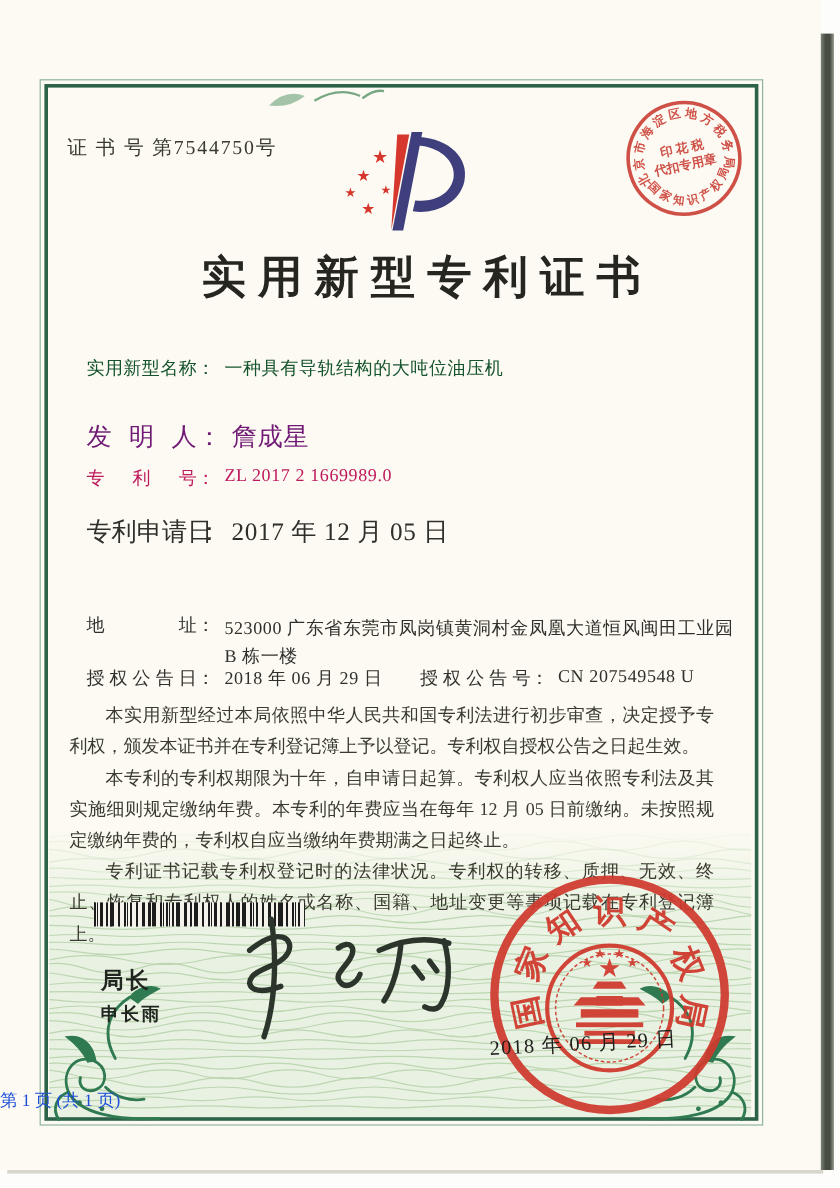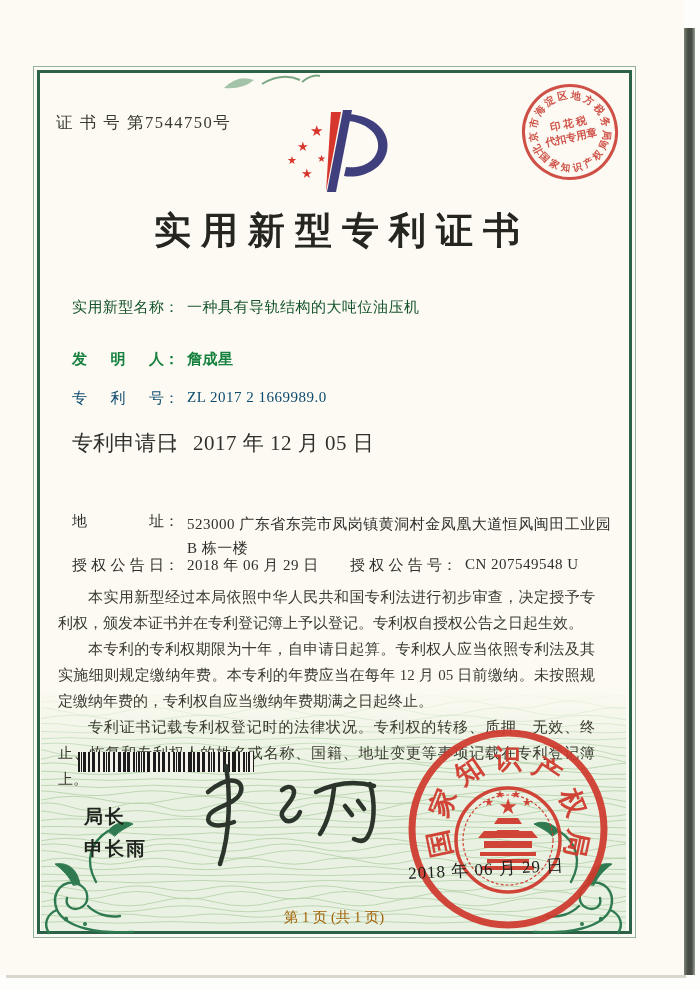--- a/index.html
+++ b/index.html
@@ -15,45 +15,45 @@
   
   .guilloche{position:absolute;left:41px;top:690px;width:585px;height:243px;
     background:linear-gradient(180deg,rgba(233,242,226,0) 0px,rgba(233,242,226,.75) 55px,#e9f2e2 110px);}
   .guilloche svg{position:absolute;left:0;top:0;}
   .flourish{position:absolute;width:100px;height:120px;}
   .flourish.left{left:36px;top:818px;}
   .flourish.right{left:531px;top:818px;transform:scaleX(-1);}
   
   .cert-no{position:absolute;left:56px;top:112px;font-size:16.5px;letter-spacing:1.5px;color:#3a3a33;}
   .logo{position:absolute;left:279px;top:106px;}
-  .title{position:absolute;left:0;top:206px;width:684px;text-align:center;
+  .title{position:absolute;left:0;top:206px;width:684px;text-align:center;padding-left:14px;
     font-size:37px;font-weight:bold;letter-spacing:10px;color:#262621;}
   .frow{position:absolute;white-space:nowrap;}
   .flabel{display:inline-block;width:92px;text-align:justify;text-align-last:justify;vertical-align:top;}
   .fcolon{display:inline-block;vertical-align:top;}
   .fvalue{display:inline-block;margin-left:8px;vertical-align:top;letter-spacing:.5px;}
   .fvalue.wrap{white-space:normal;width:438px;line-height:24px;}
   .paras{position:absolute;left:58px;top:568px;width:537px;font-size:15px;line-height:26px;
     color:#3a3a30;text-align:justify;margin-top:16px;}
   .paras p{margin:0;text-indent:2em;}
   .barcode{position:absolute;left:78px;top:752px;width:176px;height:20px;background-color:#f4f2ea;
     background-image:
       repeating-linear-gradient(90deg,#1c1c1c 0 2px,rgba(0,0,0,0) 2px 5px),
       repeating-linear-gradient(90deg,#1c1c1c 0 1px,rgba(0,0,0,0) 1px 7px),
       repeating-linear-gradient(90deg,rgba(0,0,0,0) 0 3px,#1c1c1c 3px 4px,rgba(0,0,0,0) 4px 11px);}
   .exec-title{position:absolute;left:84px;top:804px;font-size:19px;font-weight:bold;color:#20251f;
     font-family:"Liberation Sans","DejaVu Sans",sans-serif;letter-spacing:2px;}
-  .exec-name{position:absolute;left:84px;top:836px;font-size:19px;font-weight:bold;color:#20251f;
+  .exec-name{position:absolute;left:84px;top:836px;font-size:15px;font-weight:bold;color:#20251f;
     font-family:"Liberation Sans","DejaVu Sans",sans-serif;letter-spacing:2px;}
   .signature{position:absolute;left:182px;top:760px;}
   .seal{position:absolute;left:403px;top:724px;opacity:.93;}
   .seal-date{position:absolute;left:408px;top:858px;font-size:17px;color:#1e1e1c;letter-spacing:1px;
     transform:rotate(-3deg);white-space:nowrap;}
   .tax-stamp{position:absolute;left:520px;top:82px;transform:rotate(-12deg);opacity:.88;}
-  .footer-page{position:absolute;left:0;top:908px;width:668px;text-align:center;font-size:14.5px;color:#a16207;}
+  .footer-page{position:absolute;left:0;top:908px;width:668px;text-align:left;font-size:14.5px;color:#1d4ed8;}
   .sprigs{position:absolute;left:222px;top:70px;}
 </style>
 </head>
 <body>
 
 <div class="scan">
   <div class="paper"></div>
   <div class="paper-edge-right"></div>
   <div class="paper-edge-bottom"></div>
 
@@ -138,24 +138,24 @@
     <polygon points="52,6 62,6 47,86" fill="#d6362c"></polygon>
     <polygon points="64,4 73,4 57,86 48,86" fill="#403f7e"></polygon>
     <path d="M70,8 C96,10 112,26 108,45 C104,64 82,73 65,70 L67,61 C84,63 97,55 99,42 C101,28 87,16 68,15 Z" fill="#403f7e"></path>
   </svg>
 
   <div class="title">实用新型专利证书</div>
 
   <div class="frow" style="left:72px;top:298px;position:absolute;font-size:15px;color:#14532d;">
     <span class="flabel">实用新型名称</span><span class="fcolon">：</span><span class="fvalue">一种具有导轨结构的大吨位油压机</span>
   </div>
-  <div class="frow" style="left:72px;top:350px;position:absolute;font-size:15px;color:#15803d;font-weight:bold;">
+  <div class="frow" style="left:72px;top:350px;position:absolute;font-size:21px;color:#701a75;">
     <span class="flabel">发明人</span><span class="fcolon">：</span><span class="fvalue">詹成星</span>
   </div>
-  <div class="frow" style="left:72px;top:389px;position:absolute;font-size:15px;color:#0c4a6e;">
+  <div class="frow" style="left:72px;top:389px;position:absolute;font-size:15px;color:#be185d;">
     <span class="flabel">专利号</span><span class="fcolon">：</span><span class="fvalue">ZL 2017 2 1669989.0</span>
   </div>
   <div class="frow" style="left:72px;top:429px;position:absolute;font-size:21px;color:#30302a;">
     <span class="flabel">专利申请日</span><span class="fcolon">：</span><span class="fvalue">2017 年 12 月 05 日</span>
   </div>
   <div class="frow" style="left:72px;top:512px;position:absolute;font-size:15px;color:#30302a;">
     <span class="flabel">地址</span><span class="fcolon">：</span><span class="fvalue wrap">523000 广东省东莞市凤岗镇黄洞村金凤凰大道恒风闽田工业园 B 栋一楼</span>
   </div>
   <div class="frow" style="left:72px;top:556px;position:absolute;font-size:15px;color:#30302a;">
     <span class="flabel">授权公告日</span><span class="fcolon">：</span><span class="fvalue">2018 年 06 月 29 日</span>

